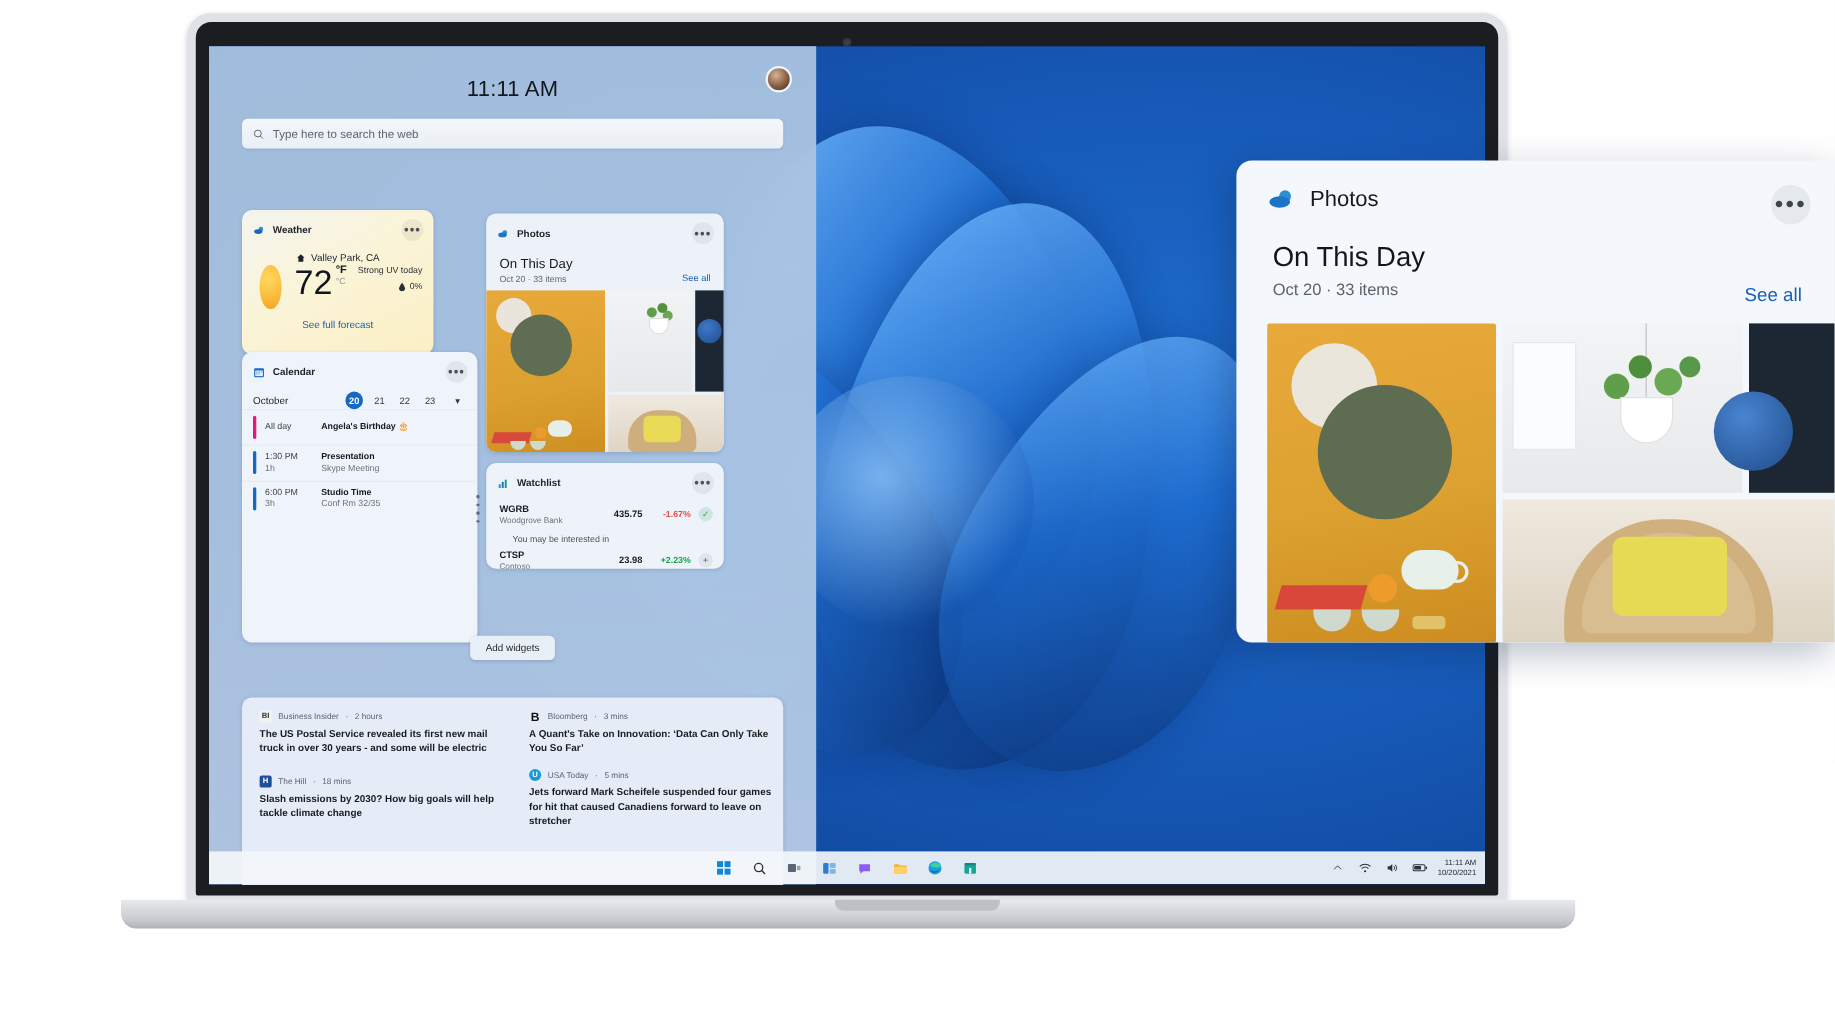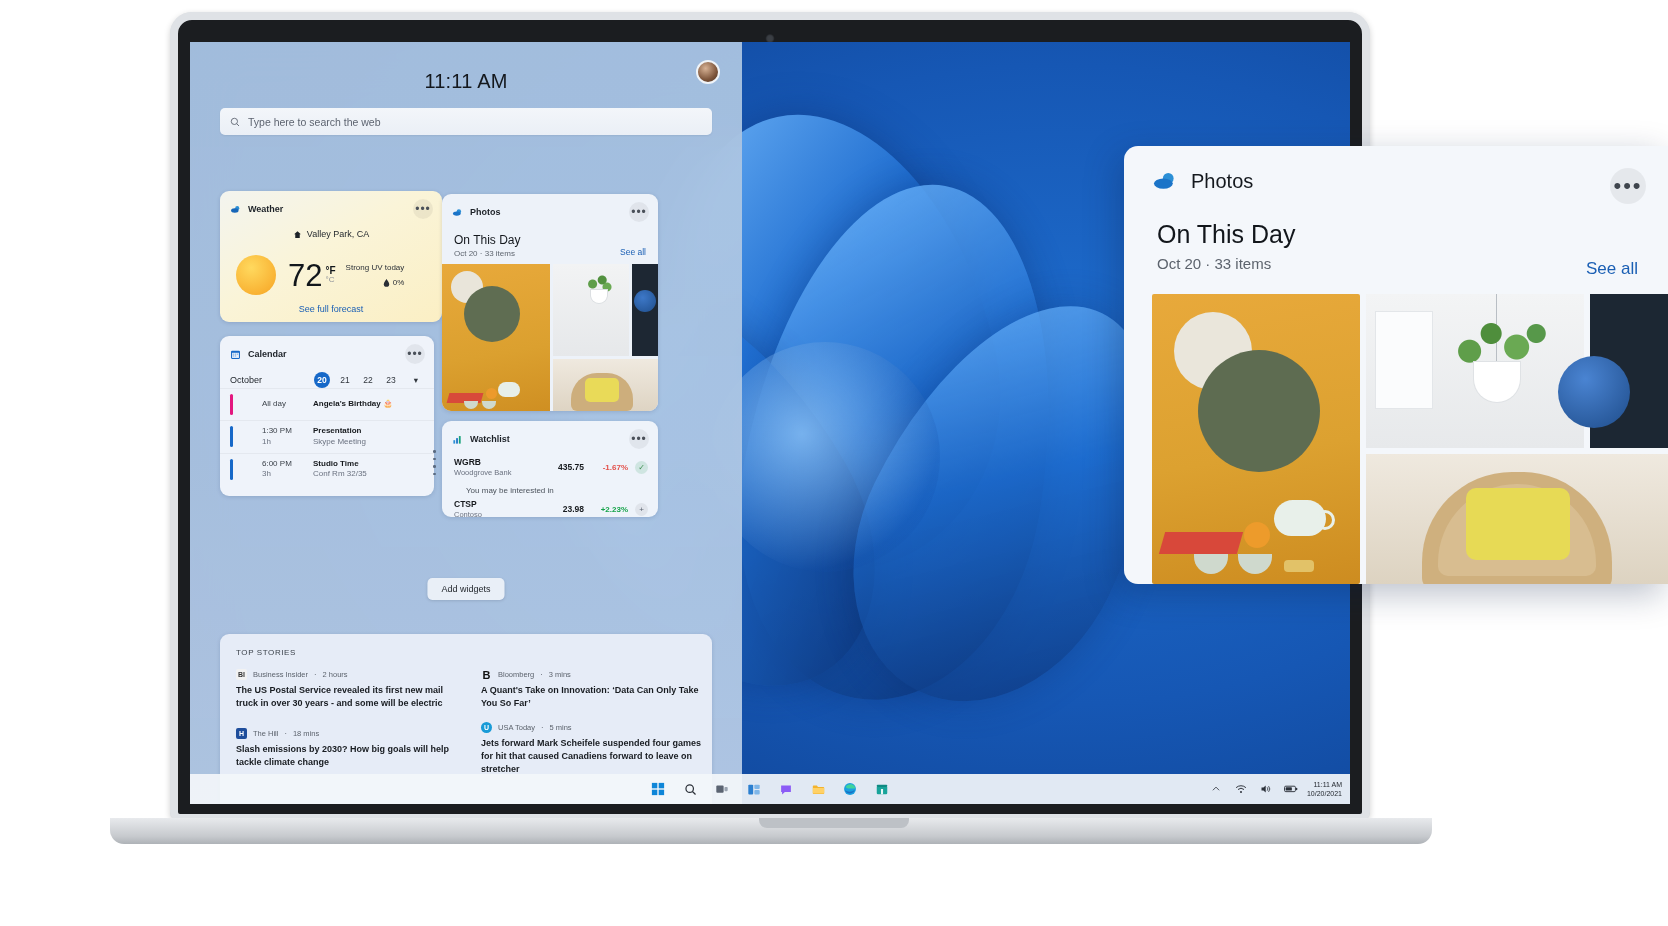--- a/index.html
+++ b/index.html
@@ -76,47 +76,47 @@
   .card-head { display: flex; align-items: center; gap: 7px; padding: 8px 9px 4px 10px; }
   .card-head .t { font-size: 9px; color: #1d2228; font-weight: 600; }
   .dots {
     margin-left: auto; width: 20px; height: 20px; border-radius: 50%;
     display: flex; align-items: center; justify-content: center;
     color: #4a5059; font-size: 12px; letter-spacing: 1px; line-height: 0;
   }
   .dots.filled { background: rgba(0,0,0,.055); }
 
   
-  #weather { left: 0; top: 41px; width: 222px; height: 131px;
+  #weather { left: 0; top: 41px; width: 174px; height: 131px;
     background: linear-gradient(150deg,#f3f4ef 0%, #faf4d8 45%, #fbefc4 100%); }
   .wx-loc { display: flex; align-items: center; justify-content: center; gap: 5px; font-size: 9px; color: #1f242a; margin-top: 6px; }
-  .wx-row { display: flex; align-items: center; padding: 0 10px; margin-top: 16px; }
+  .wx-row { display: flex; align-items: flex-start; padding: 0 10px; margin-top: 2px; }
   .sun { width: 40px; height: 40px; border-radius: 50%;
     background: radial-gradient(circle at 38% 32%, #ffd95e, #f9b233 72%, #f0a21f); margin-left: 6px; }
   .wx-temp { font-size: 31px; color: #11161b; margin-left: 12px; font-weight: 400; line-height: 1; }
   .wx-unit { margin-left: 3px; line-height: 1.05; }
   .wx-unit .f { font-size: 10px; color: #11161b; font-weight: 600; }
   .wx-unit .c { font-size: 8px; color: #8b9098; }
   .wx-right { margin-left: 10px; font-size: 8px; color: #2a2f36; }
   .wx-right .uv { white-space: nowrap; }
   .wx-right .hum { display: flex; align-items: center; gap: 3px; justify-content: flex-end; margin-top: 6px; }
   .wx-link { text-align: center; font-size: 9px; color: #1a5fb4; margin-top: 9px; }
 
   
-  #calendar { left: 0; top: 186px; width: 214px; height: 160px; background: #eff3fa; }
+  #calendar { left: 0; top: 170px; width: 214px; height: 264px; background: #eff3fa; }
   .cal-strip { display: flex; align-items: center; padding: 4px 10px 0 10px; font-size: 9px; color: #1d2228; }
   .cal-days { margin-left: auto; display: flex; align-items: center; gap: 7px; }
   .cal-days span { width: 16px; height: 16px; border-radius: 50%; display: inline-flex; align-items: center; justify-content: center; font-size: 8.5px; color: #31363d;}
   .cal-days span.sel { background: #1668c8; color: #fff; font-weight: 600; }
   .chev { color: #3a4048; font-size: 8px; margin-left: 2px; }
   .ev { display: flex; align-items: center; gap: 8px; padding: 5px 10px; border-top: 1px solid rgba(0,0,0,.045); }
   .ev:first-of-type { border-top: none; }
   .bar { width: 3px; height: 21px; border-radius: 2px; background: #1668c8; }
   .bar.pink { background: #e3177f; }
-  .ev-time { width: 43px; font-size: 8px; color: #3c424a; line-height: 1.35; margin-left: 21px; }
+  .ev-time { width: 43px; font-size: 8px; color: #3c424a; line-height: 1.35; }
   .ev-time .sub { color: #6b7280; }
   .ev-txt { font-size: 8px; line-height: 1.35; }
   .ev-txt .ttl { font-weight: 700; color: #16191d; }
   .ev-txt .sub { color: #6b7280; }
 
   
   #photos { left: 222px; top: 44px; width: 216px; height: 217px; background: #edf2f9; }
   .ph-title { font-size: 12px; color: #14181d; padding: 7px 0 0 12px; }
   .ph-sub { font-size: 8px; color: #5f6670; padding-left: 12px; margin-top: 2px; }
   .ph-seeall { position: absolute; right: 12px; top: 53px; font-size: 8.5px; color: #1a5fb4; }
@@ -433,21 +433,20 @@
           <i></i>
           <i></i>
           <i></i>
           <i></i>
         </div>
       </div>
 
       <div class="addw">Add widgets</div>
 
       <div id="news">
-        <div class="news-h">TOP STORIES</div>
         <div class="news-cols">
           <div class="news-col">
             <div class="src">
               <span class="logo" style="background:#f2f2f2;color:#333;">BI</span>
               <span>Business Insider</span>
               <span>·</span>
               <span>2 hours</span>
             </div>
             <div class="headline">The US Postal Service revealed its first new mail truck in over 30 years - and some will be electric</div>
             <div class="src" style="margin-top:18px;">

